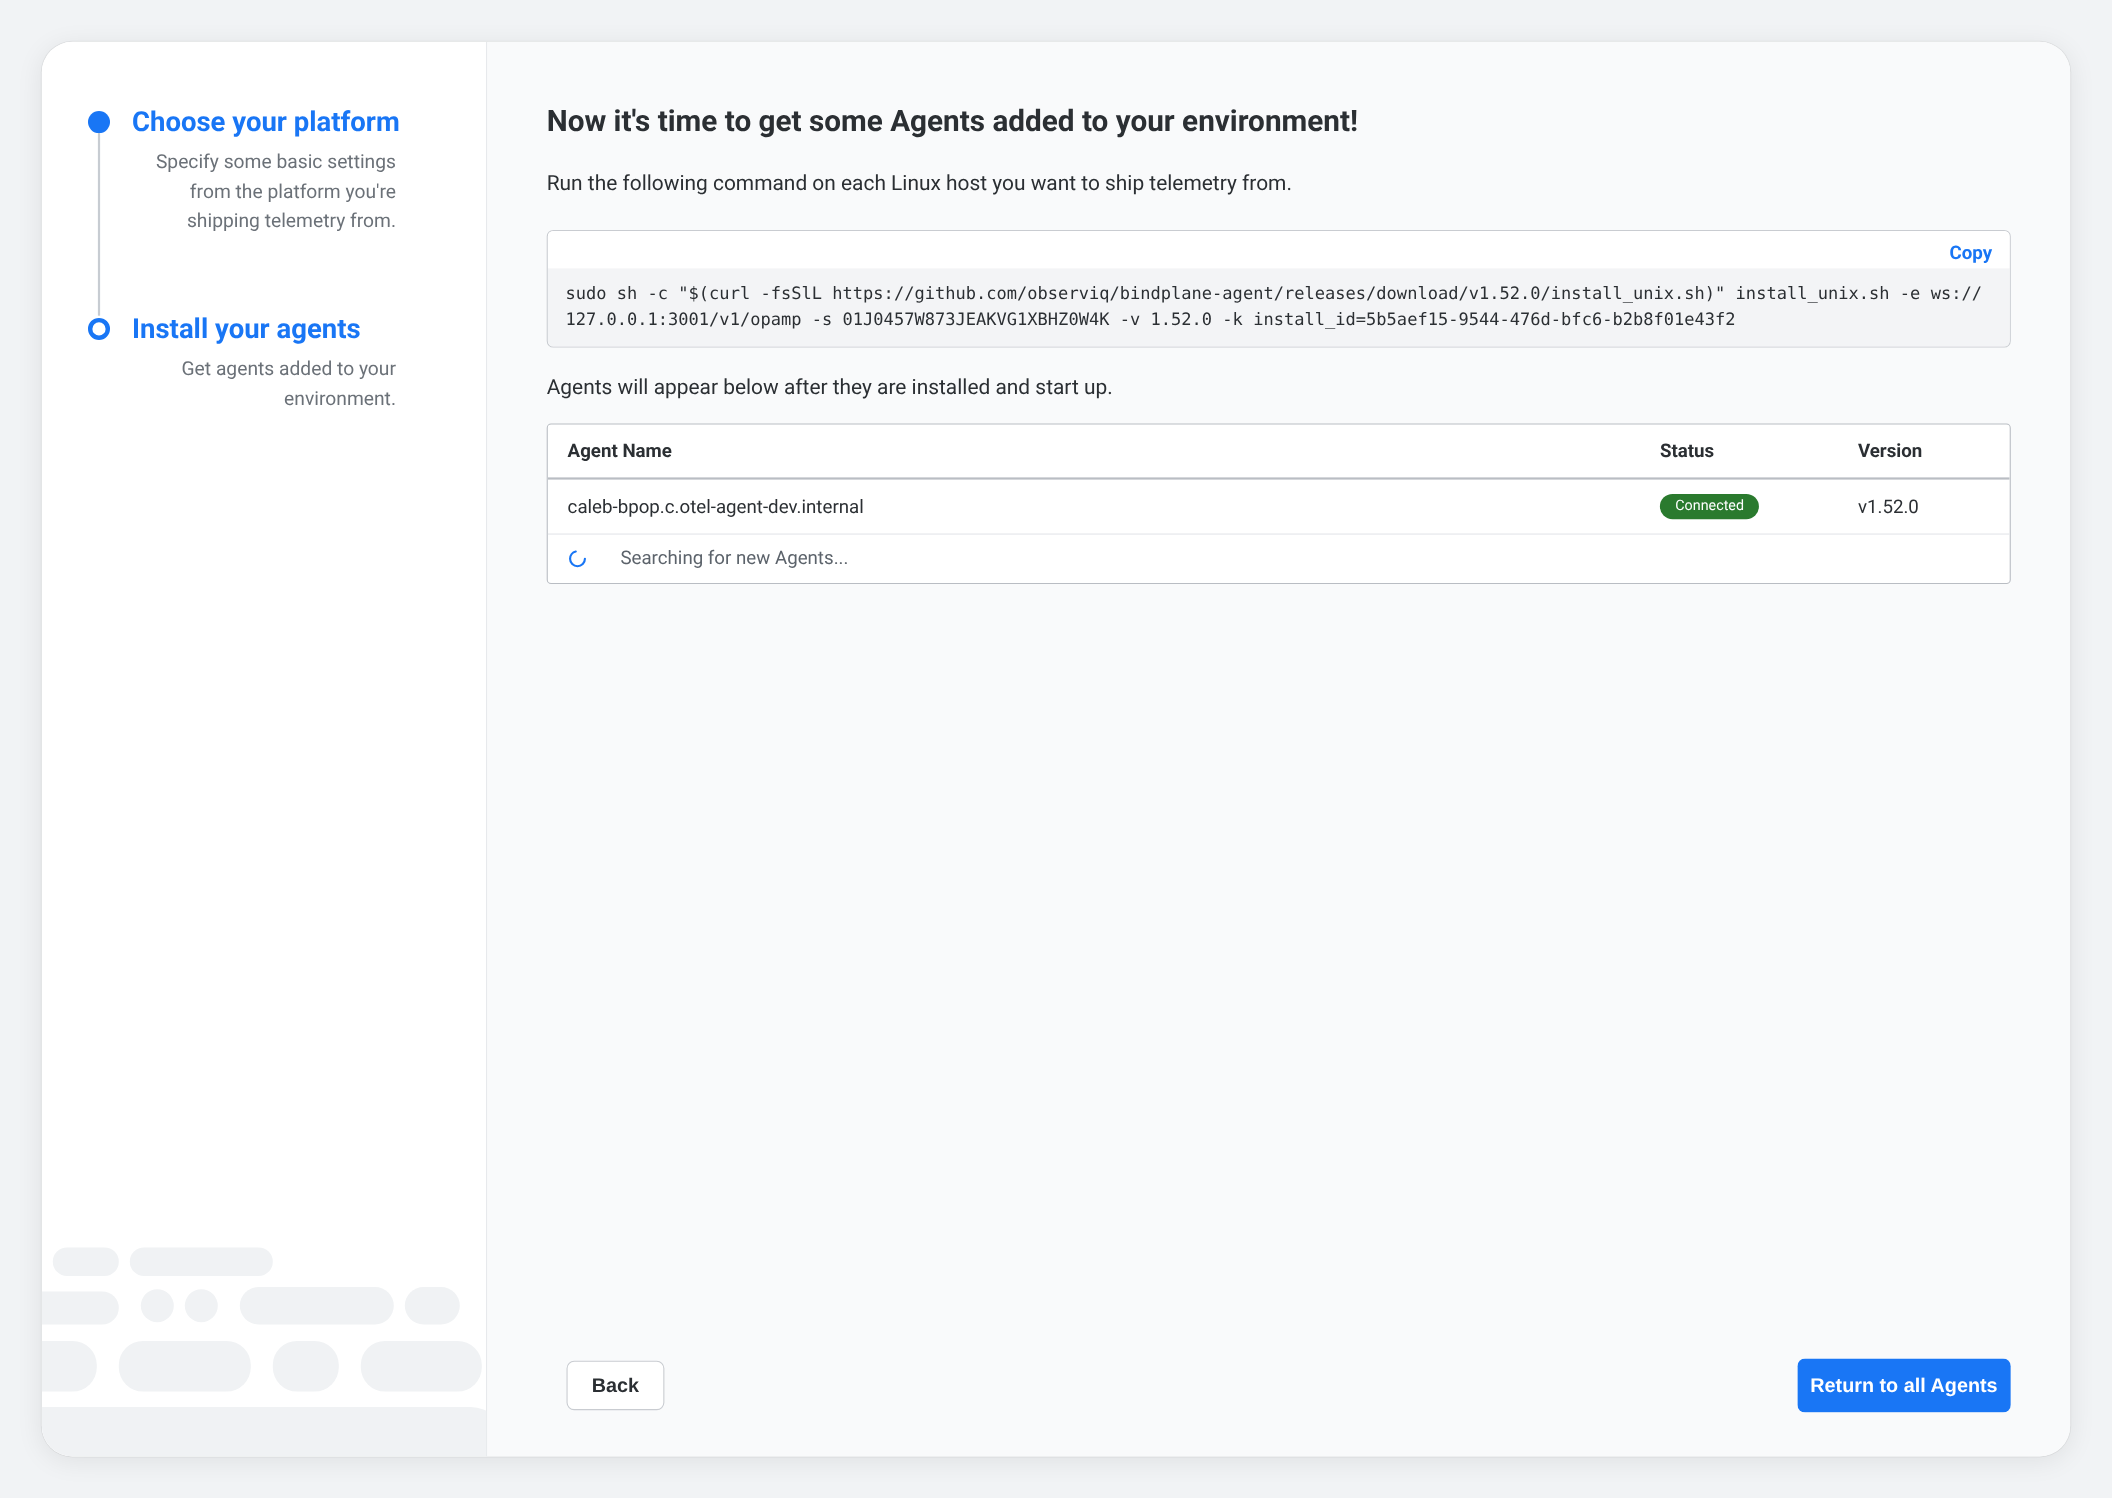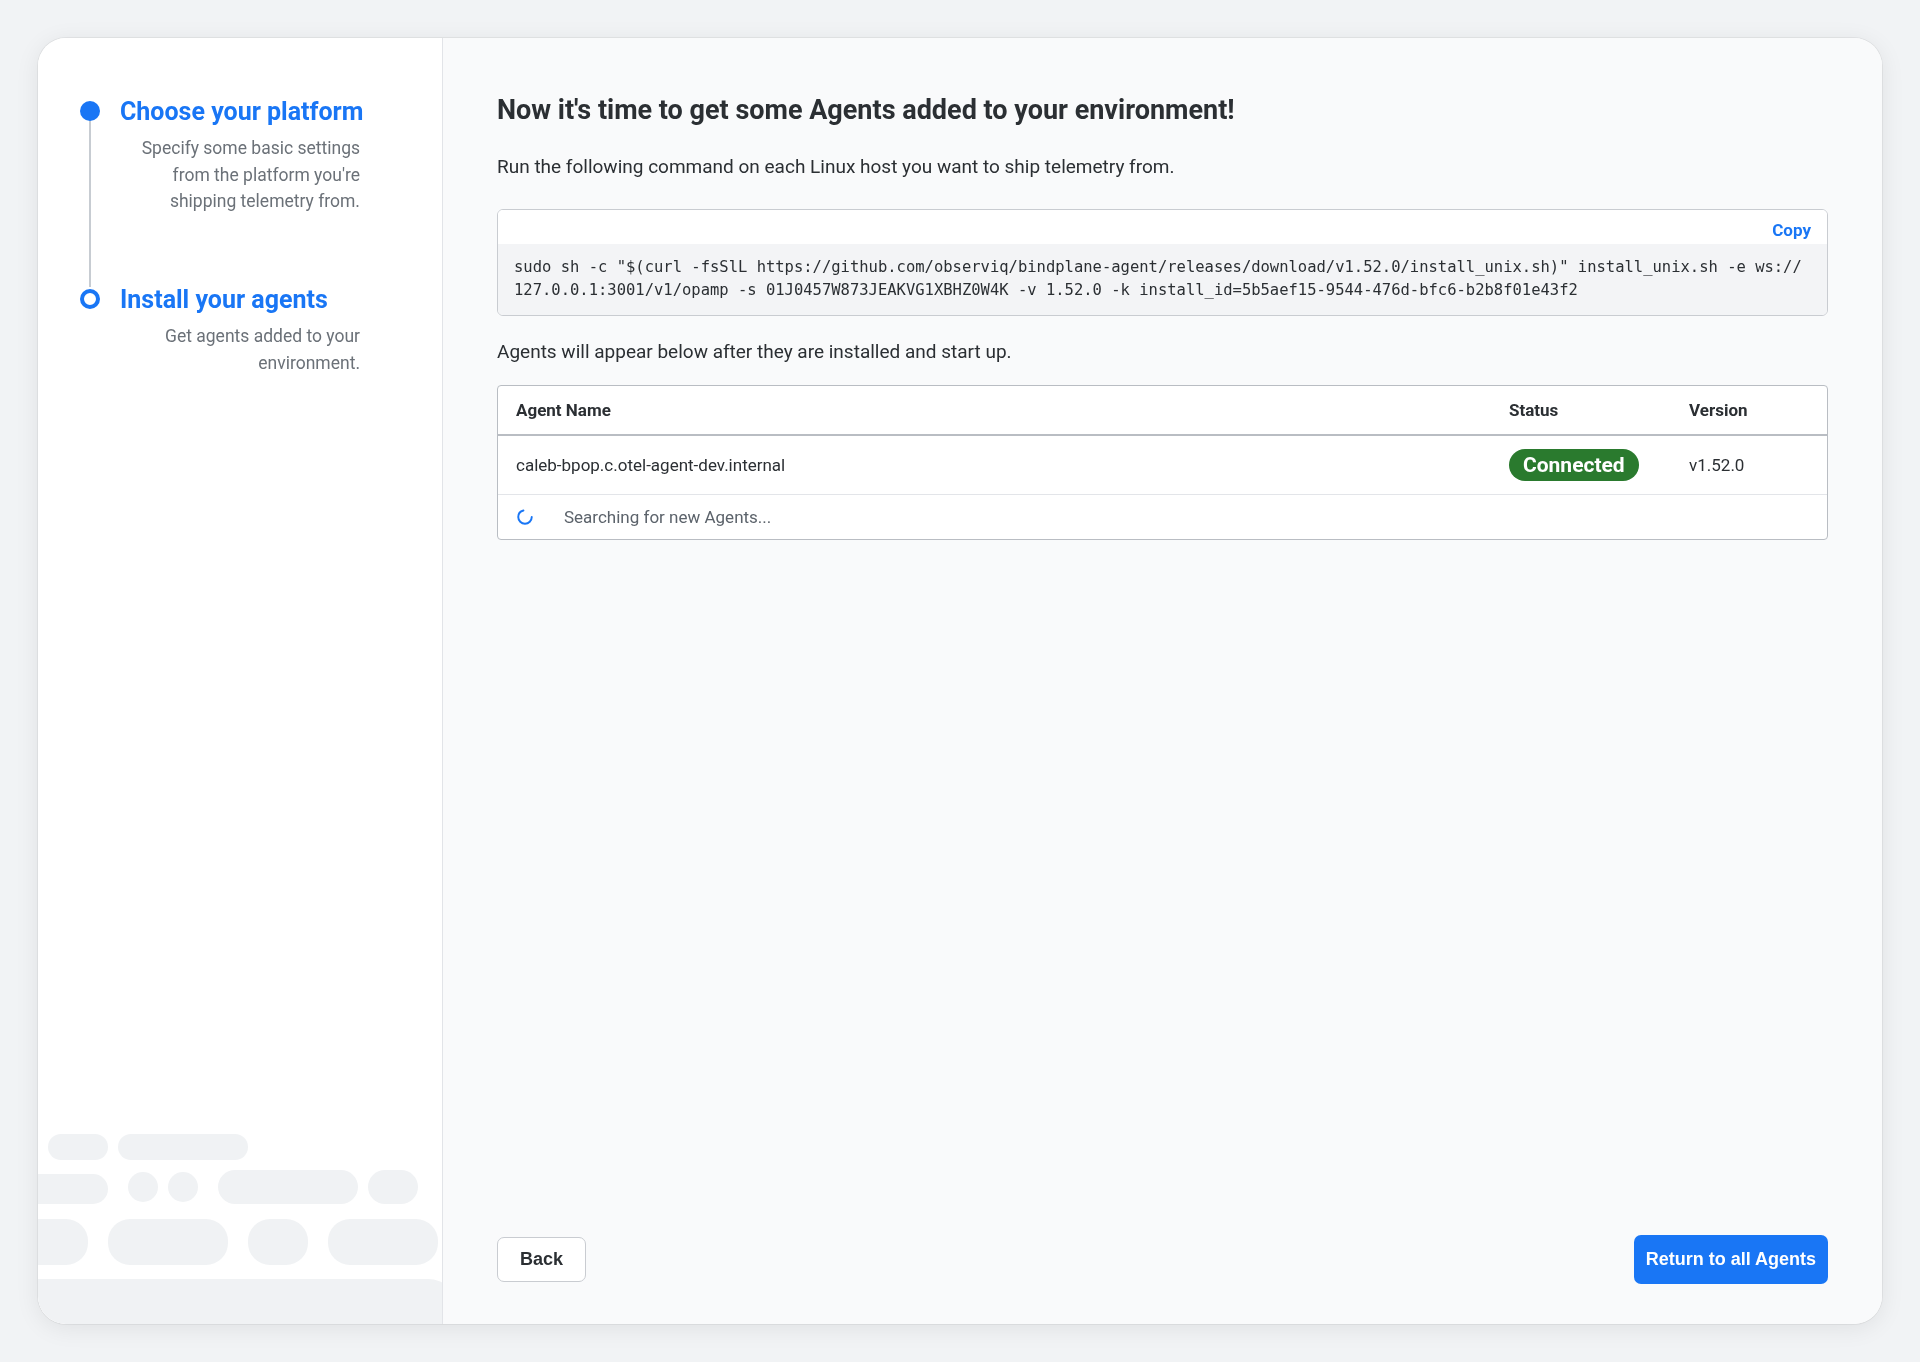--- a/index.html
+++ b/index.html
@@ -161,24 +161,23 @@
     border-bottom: 1px solid #e3e5e9;
     font-size: 17px;
   }
   .col-name { flex: 1 1 auto; }
   .col-status { width: 180px; text-align: left; }
   .col-version { width: 120px; text-align: left; }
   .status-pill {
     display: inline-block;
     background: #2a7a2e;
     color: #ffffff;
-    font-size: 21px;
+    font-size: 13px;
     padding: 4px 14px;
     border-radius: 999px;
-    font-weight: bold;
   }
   .searching-row {
     display: flex;
     align-items: center;
     padding: 12px 18px;
     font-size: 17px;
     color: #5c636b;
     gap: 16px;
   }
   .spinner {
@@ -193,20 +192,21 @@
     justify-content: space-between;
     align-items: center;
   }
   .btn {
     font-size: 18px;
     font-weight: 600;
     border-radius: 7px;
     padding: 11px 22px;
     cursor: pointer;
     border: 1px solid transparent;
+    margin-left: 18px;
   }
   .btn-secondary {
     background: #ffffff;
     color: #2b2f33;
     border: 1px solid #c9ccd1;
   }
   .btn-primary {
     background: #1976f5;
     color: #ffffff;
     font-weight: 700;

